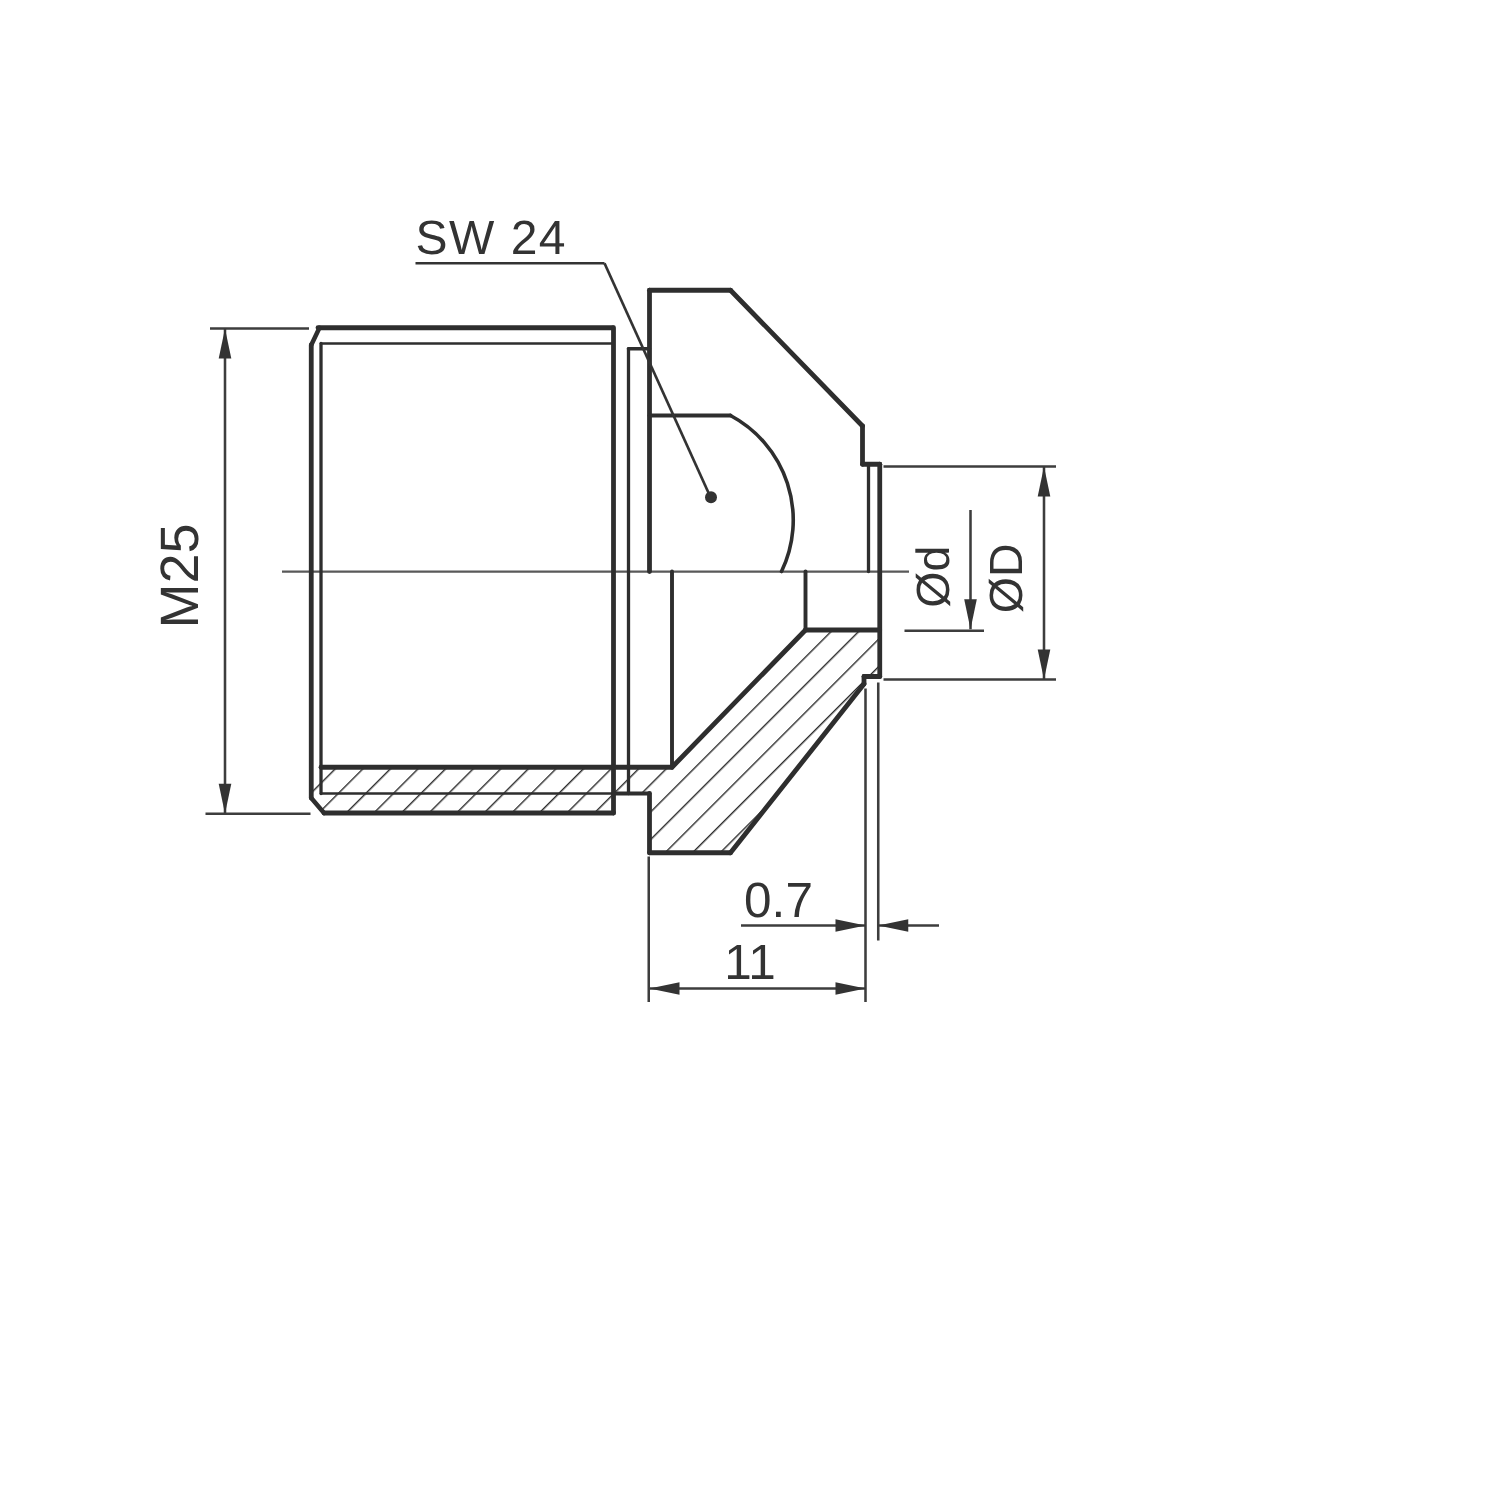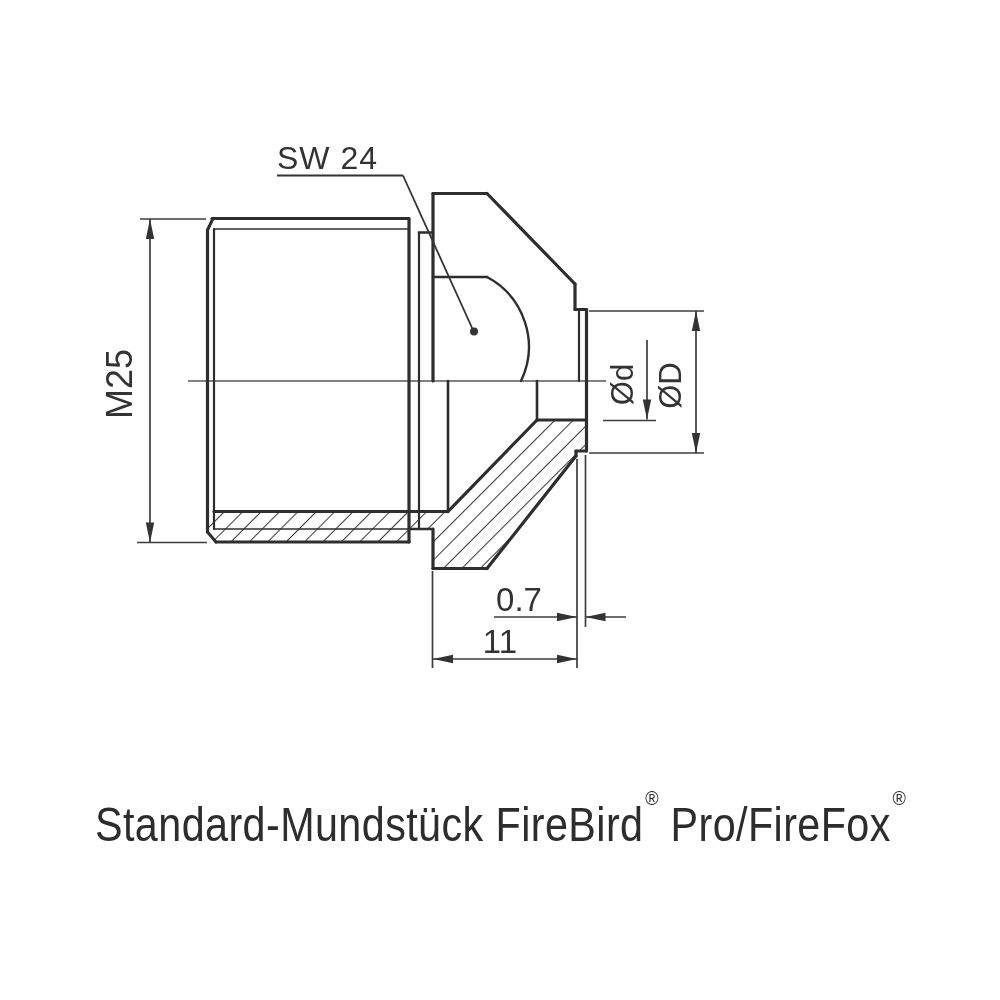--- a/index.html
+++ b/index.html
@@ -154,17 +154,14 @@
         <line x1="432.5" y1="571" x2="432.5" y2="668"></line>
         <line x1="433" y1="659" x2="577" y2="659"></line>
       </g>
       <use href="#arrow" transform="translate(433,659) rotate(180)"></use>
       <use href="#arrow" transform="translate(577,659)"></use>
       <text x="500" y="652.5" text-anchor="middle" font-size="33">11</text>
 
     </svg>
   </div>
 
-  <div class="caption">
-    <span class="cap-inner"><span>Standard-Mundstück FireBird</span><sup>®</sup><span> Pro/FireFox</span><sup>®</sup></span>
-  </div>
 
 </div>
 
 </body></html>

